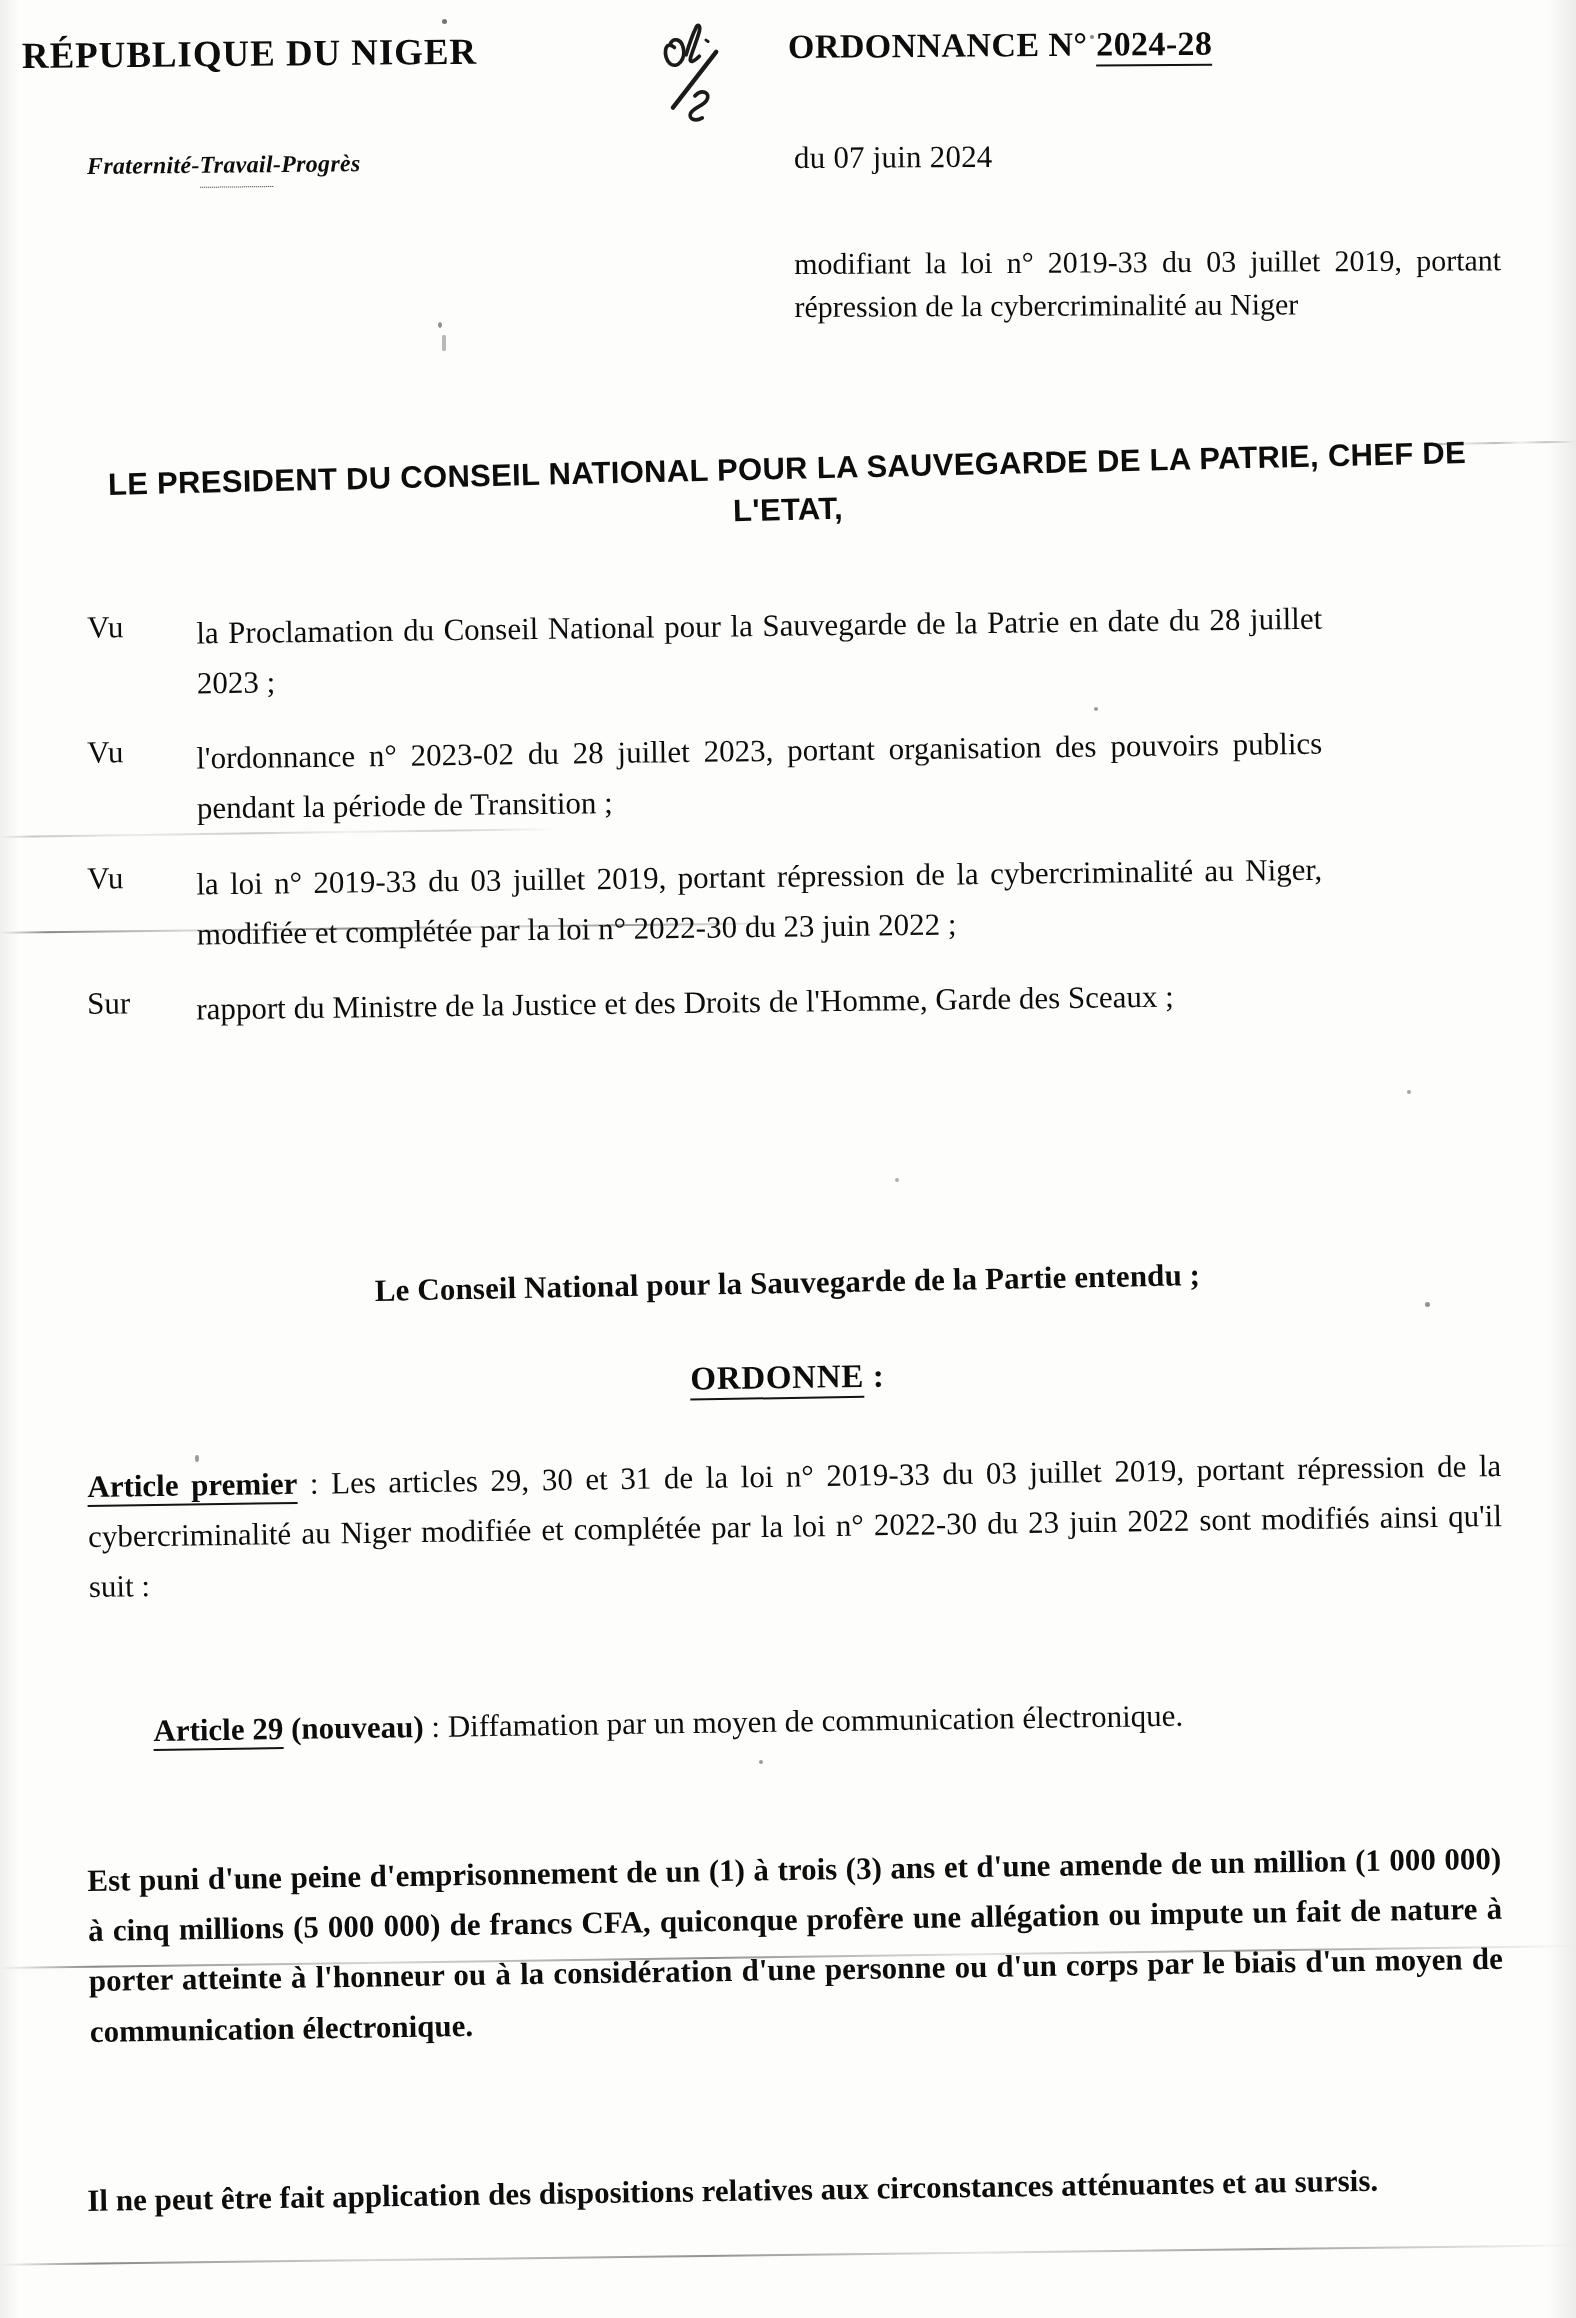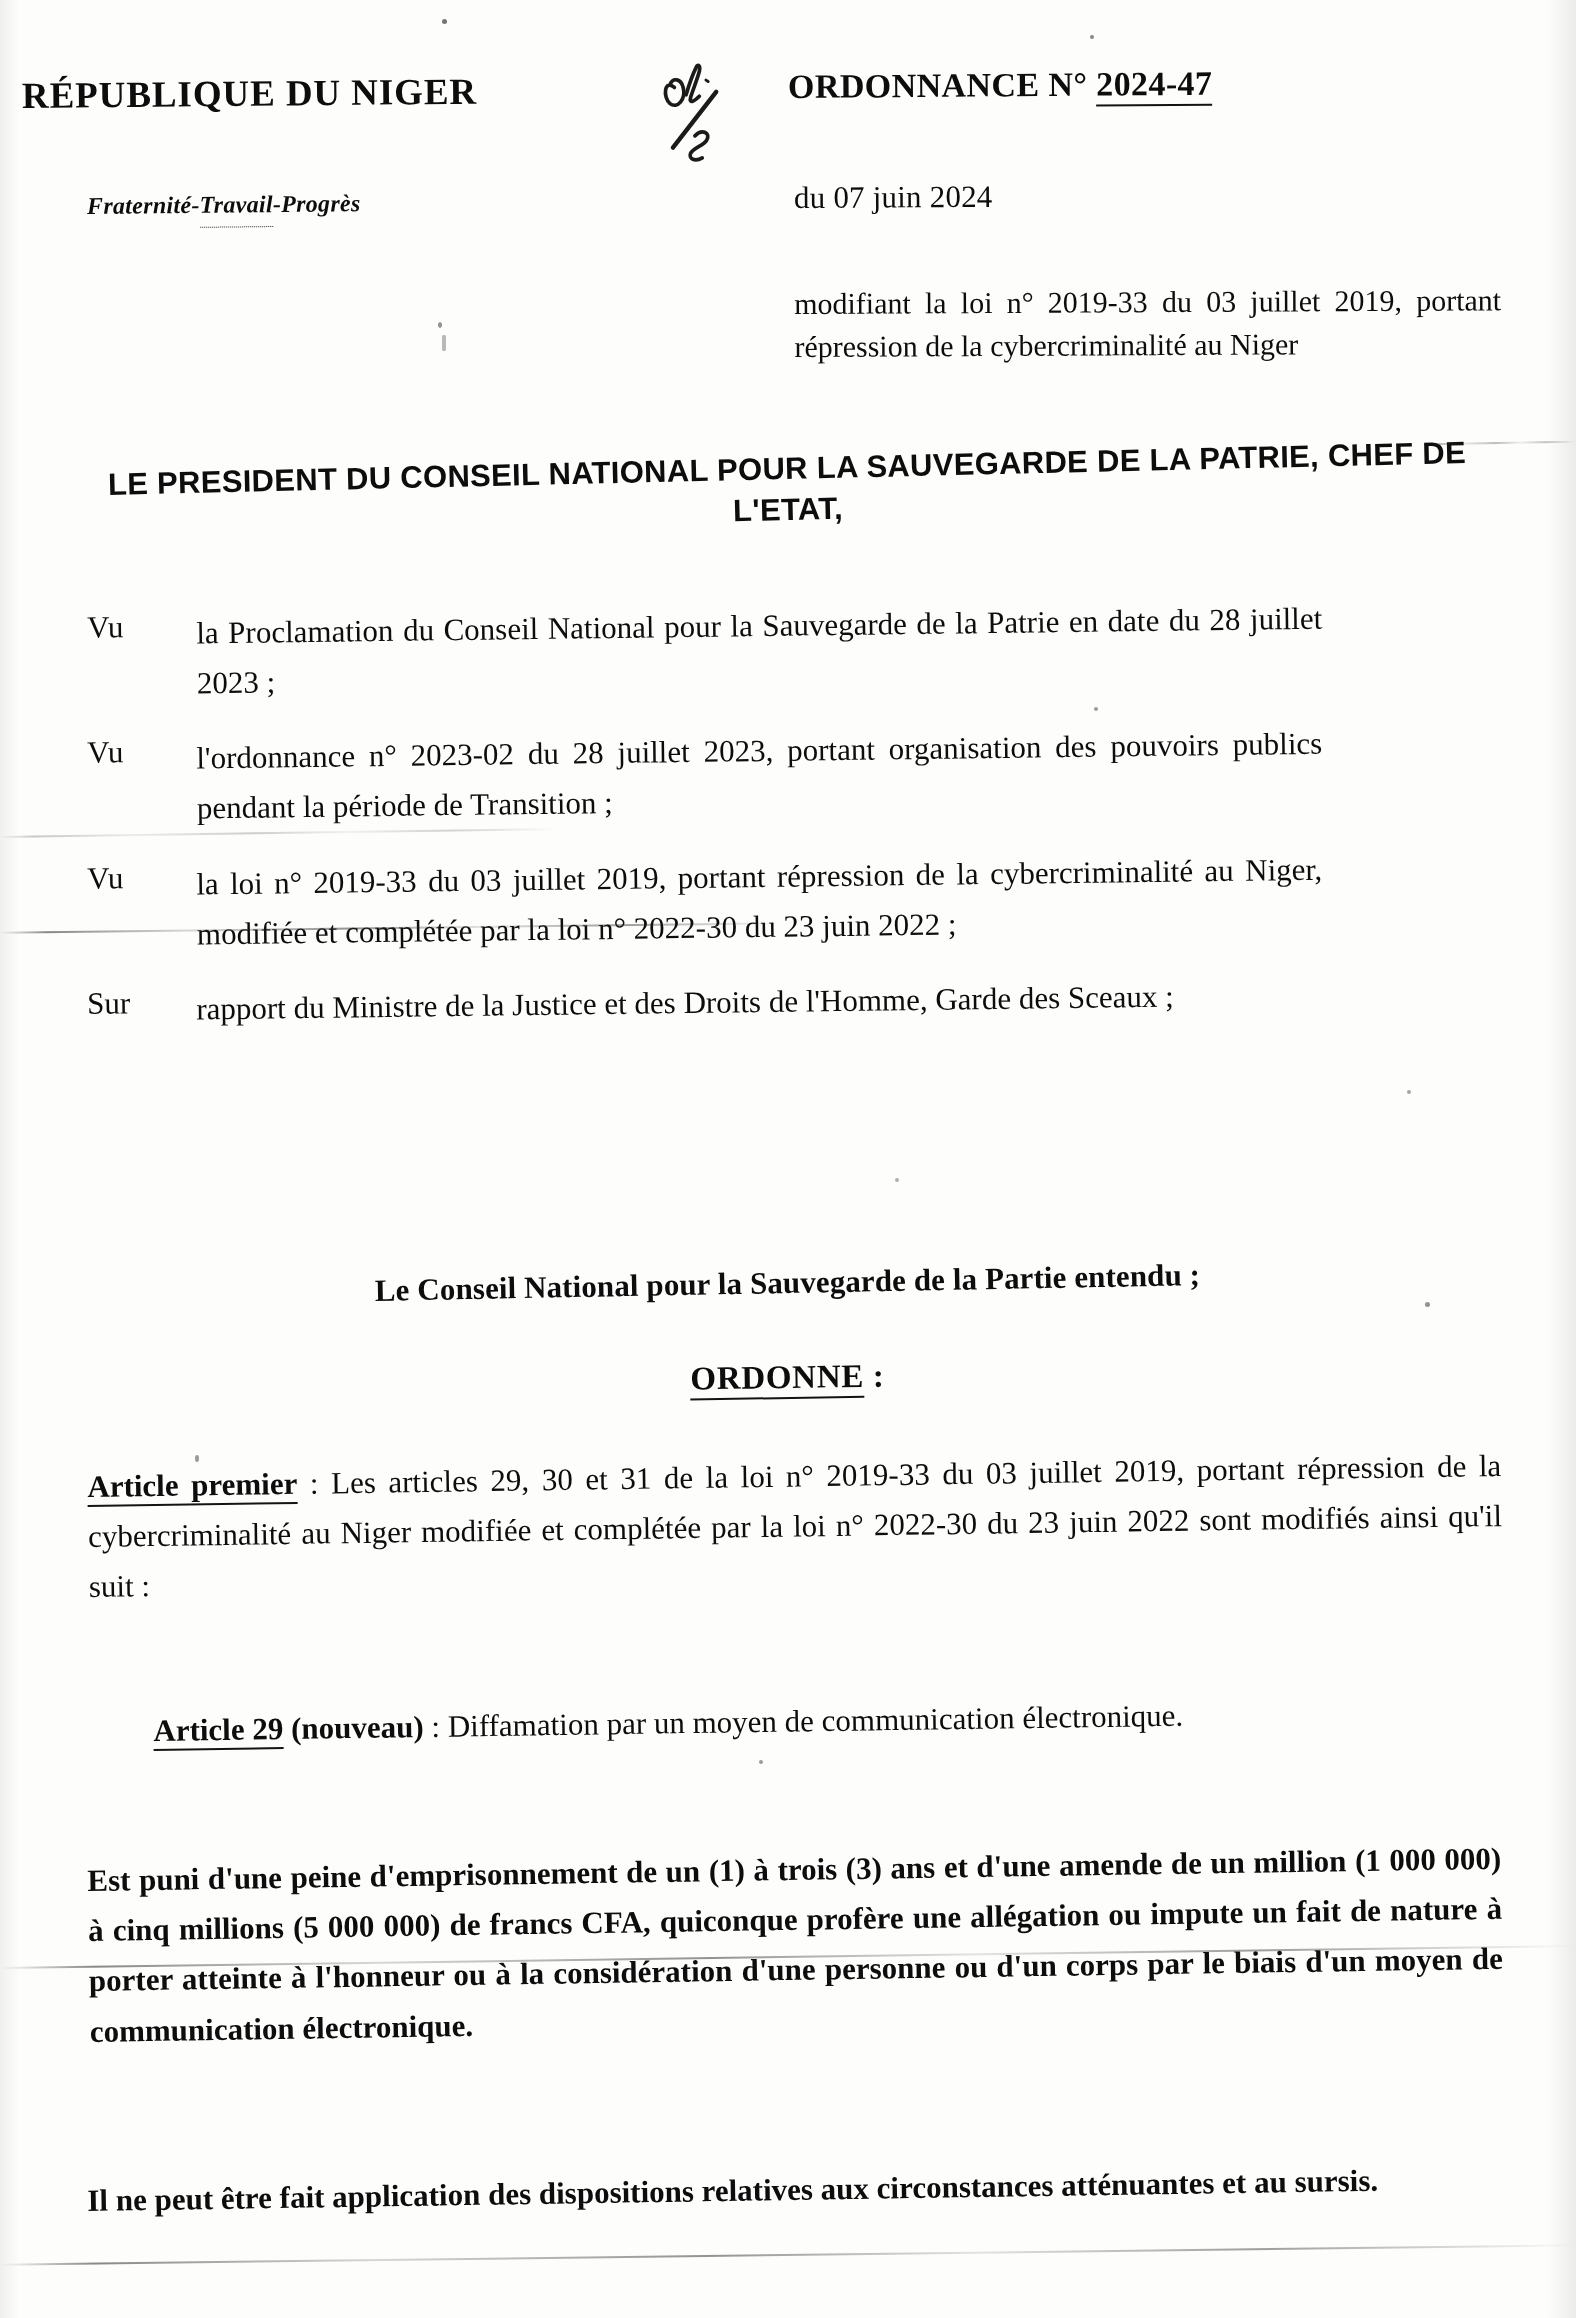--- a/index.html
+++ b/index.html
@@ -23,21 +23,20 @@
     inset: 0;
     background: #fdfdfc;
     overflow: hidden;
   }
 
   
   .hdr {
     position: absolute;
     top: 0; left: 0; right: 4px;
     height: 442px;
-    margin-top: 40px;
   }
   .republique {
     position: absolute;
     left: 22px;
     top: 34px;
     font-family: "Liberation Serif", "DejaVu Serif", serif;
     font-weight: bold;
     font-size: 37px;
     letter-spacing: 0.9px;
     transform: rotate(-0.55deg);
@@ -259,21 +258,21 @@
                  C56 66, 62 64, 70 56" stroke-width="5"></path>
         <path d="M79 34 l3 2" stroke-width="4"></path>
         <path d="M93 50 L34 126" stroke-width="6"></path>
         <path d="M64 110 C74 100, 86 106, 80 116 C75 124, 62 126, 58 134
                  C55 141, 64 146, 74 140" stroke-width="5"></path>
       </g>
     </svg>
 
     <div class="ord-title">
       <span>ORDONNANCE N°</span>
-      <span class="u">2024-47</span>
+      <span class="u">2024-28</span>
     </div>
 
     <div class="ord-date">du 07 juin 2024</div>
 
     <div class="ord-subtitle">modifiant la loi n° 2019-33 du 03 juillet 2019, portant répression de la cybercriminalité au Niger</div>
   </div>
 
   <div class="president">LE PRESIDENT DU CONSEIL NATIONAL POUR LA SAUVEGARDE DE LA PATRIE, CHEF DE L'ETAT,</div>
 
   <div class="visas">

